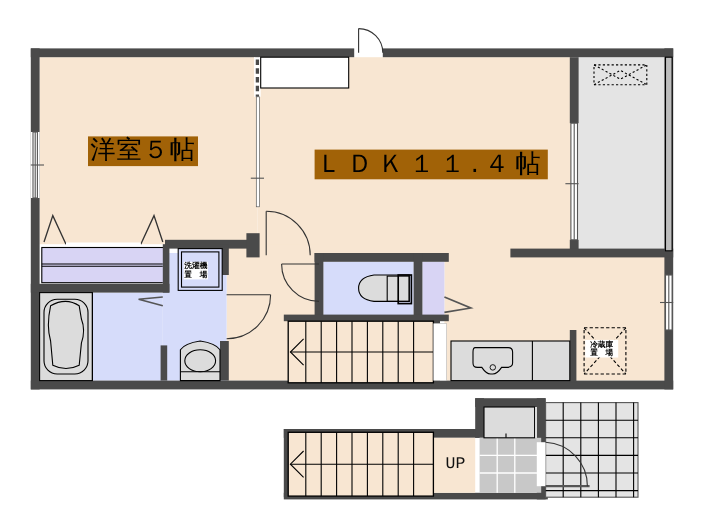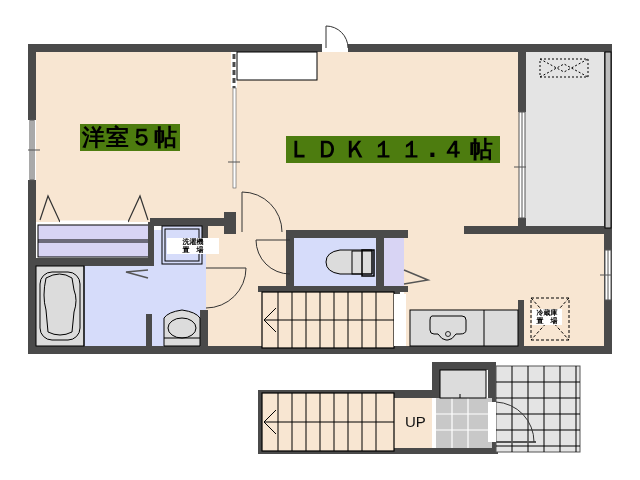--- a/index.html
+++ b/index.html
@@ -1,30 +1,30 @@
 <!DOCTYPE html>
 <html><head>
   <meta charset="utf-8">
   <style>
     html, body { margin: 0; padding: 0; background: #ffffff; }
     body { width: 640px; height: 480px; overflow: hidden; position: relative; font-family: "DejaVu Sans", sans-serif; }
     #plan { position: absolute; left: 0; top: 0; width: 640px; height: 480px; }
     .room-label {
-      position: absolute; background: #4d7c0f; color: #000; font-weight: bold;
+      position: absolute; background: #a16207; color: #000; font-weight: normal;
       font-family: "DejaVu Sans", sans-serif; white-space: nowrap; line-height: 1;
     }
     .label-western { left: 80px; top: 124px; font-size: 23px; padding: 2px 2px; letter-spacing: 1px; }
     .label-ldk { left: 286px; top: 136px; font-size: 23px; padding: 2px 2px; letter-spacing: 5px; }
     .small-label {
       position: absolute; background: #ffffff; color: #000; font-size: 7px; line-height: 8px;
       font-family: "DejaVu Sans", sans-serif; text-align: center; white-space: pre; font-weight: bold;
     }
-    .label-washer { left: 167px; top: 238px; width: 52px; }
+    .label-washer { left: 167px; top: 238px; width: 22px; }
     .label-fridge { left: 532px; top: 309px; width: 30px; }
-    .label-up { position: absolute; left: 405px; top: 413px; font-size: 15px; font-family: Liberation Sans, sans-serif; color: #111; }
+    .label-up { position: absolute; left: 405px; top: 413px; font-size: 15px; font-family: Liberation Mono, monospace; color: #111; }
   </style>
 </head>
 <body>
 
 <svg id="plan" viewBox="0 0 640 480" xmlns="http://www.w3.org/2000/svg">
 
   <g>
 
     <rect x="36" y="52" width="198" height="170" fill="#f8e6d2"></rect>
     <rect x="234" y="52" width="286" height="178" fill="#f8e6d2"></rect>

